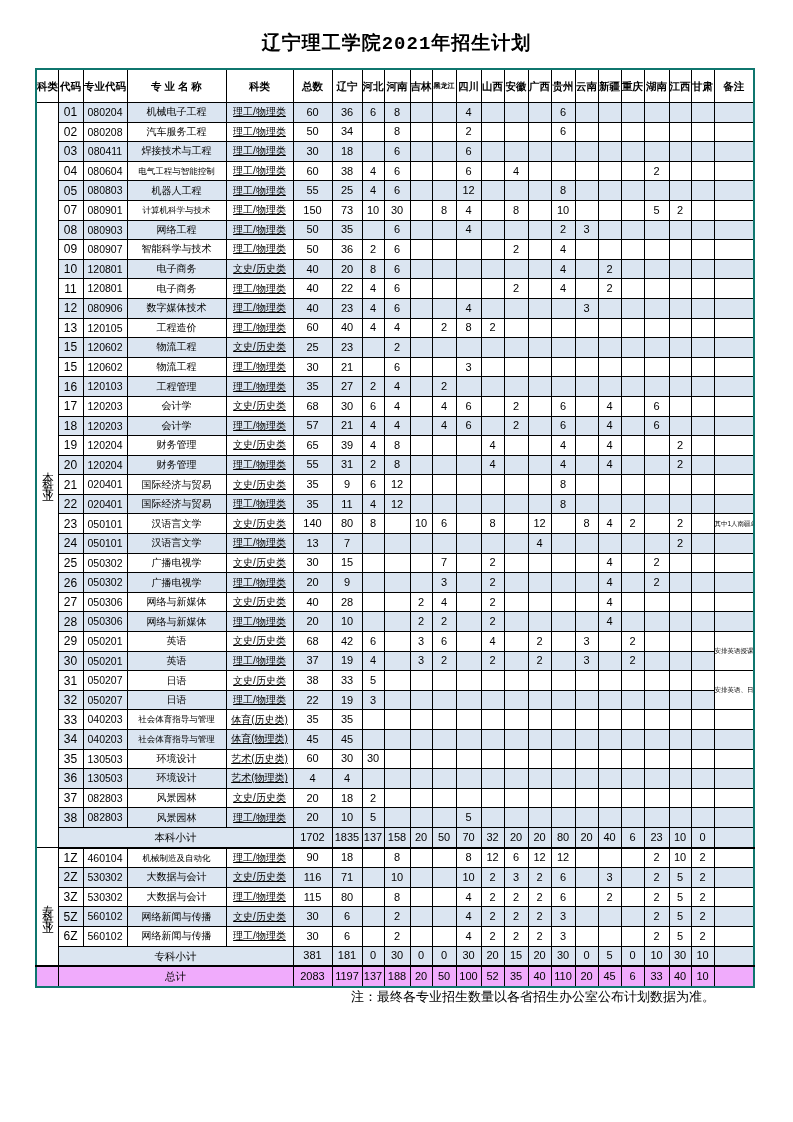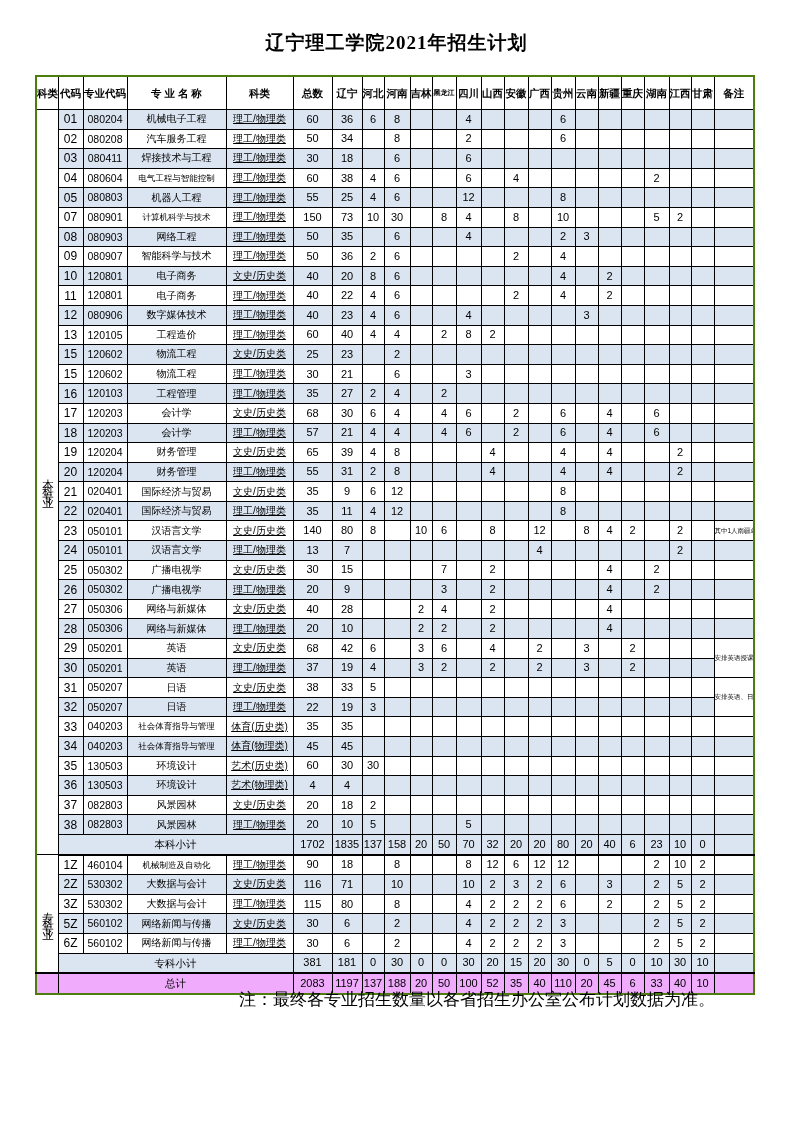--- a/index.html
+++ b/index.html
@@ -1,21 +1,21 @@
 <!DOCTYPE html>
 <html style="--shade: #dbe5f1;"><head>
 <meta charset="utf-8">
 <style>
   html,body{margin:0;padding:0;background:#888;}
   .page{position:relative;width:793px;height:1122px;background:#fff;margin:0 auto;
         font-family:"Liberation Sans",sans-serif;color:#000;overflow:hidden;}
   .title{position:absolute;top:30px;left:0;width:100%;text-align:center;
-         font-family:Liberation Serif, serif;font-weight:bold;font-size:19px;letter-spacing:1px;}
-  table.grid{position:absolute;left:35px;top:75px;width:718px;border-collapse:collapse;
-             table-layout:fixed;border:2px solid #4d7c0f;}
+         font-family:Liberation Mono, monospace;font-weight:bold;font-size:19px;letter-spacing:1px;}
+  table.grid{position:absolute;left:35px;top:68px;width:718px;border-collapse:collapse;
+             table-layout:fixed;border:2px solid #0f766e;}
   table.grid th,table.grid td{border:1px solid #000;text-align:center;vertical-align:middle;
              padding:0;overflow:hidden;white-space:nowrap;}
   thead th{height:32px;font-size:10.5px;font-weight:bold;white-space:normal;line-height:1.15;
            border-bottom:2px solid #000;background:#fff;}
   thead th.small{font-size:7px;}
   tbody td{height:18.6px;font-size:11px;line-height:1;}
   td.code{font-size:12px;}
   td.mcode{font-size:10.5px;letter-spacing:0;}
   td.name{font-size:10px;}
   td.name.long{font-size:8.5px;}
@@ -23,21 +23,21 @@
   td.num{font-size:11px;}
   tr.shade td{background:var(--shade,#dbe5f1);}
   td.seclabel{writing-mode:vertical-rl;text-orientation:upright;letter-spacing:6px;
               font-size:11.5px;background:#fff !important;}
   td.remark{font-size:6.5px;white-space:normal;line-height:1.2;padding:0 1px;}
   td.remark.merged{background:#fff !important;}
   td.sublabel{font-size:10.5px;}
   tr.sec-end td{border-bottom:2px solid #000;}
   tr.grand td{border-top:2px solid #000;background:#f0abfc;}
   .note{position:absolute;top:988px;left:0;width:715px;text-align:right;
-        font-family:"Liberation Serif",serif;font-size:17px;}
+        font-family:"Liberation Serif",serif;font-size:13px;}
 </style>
 </head>
 <body>
 
 <div class="page">
   <div class="title">辽宁理工学院2021年招生计划</div>
 
   <table class="grid">
     <colgroup>
       <col style="width:22px">

